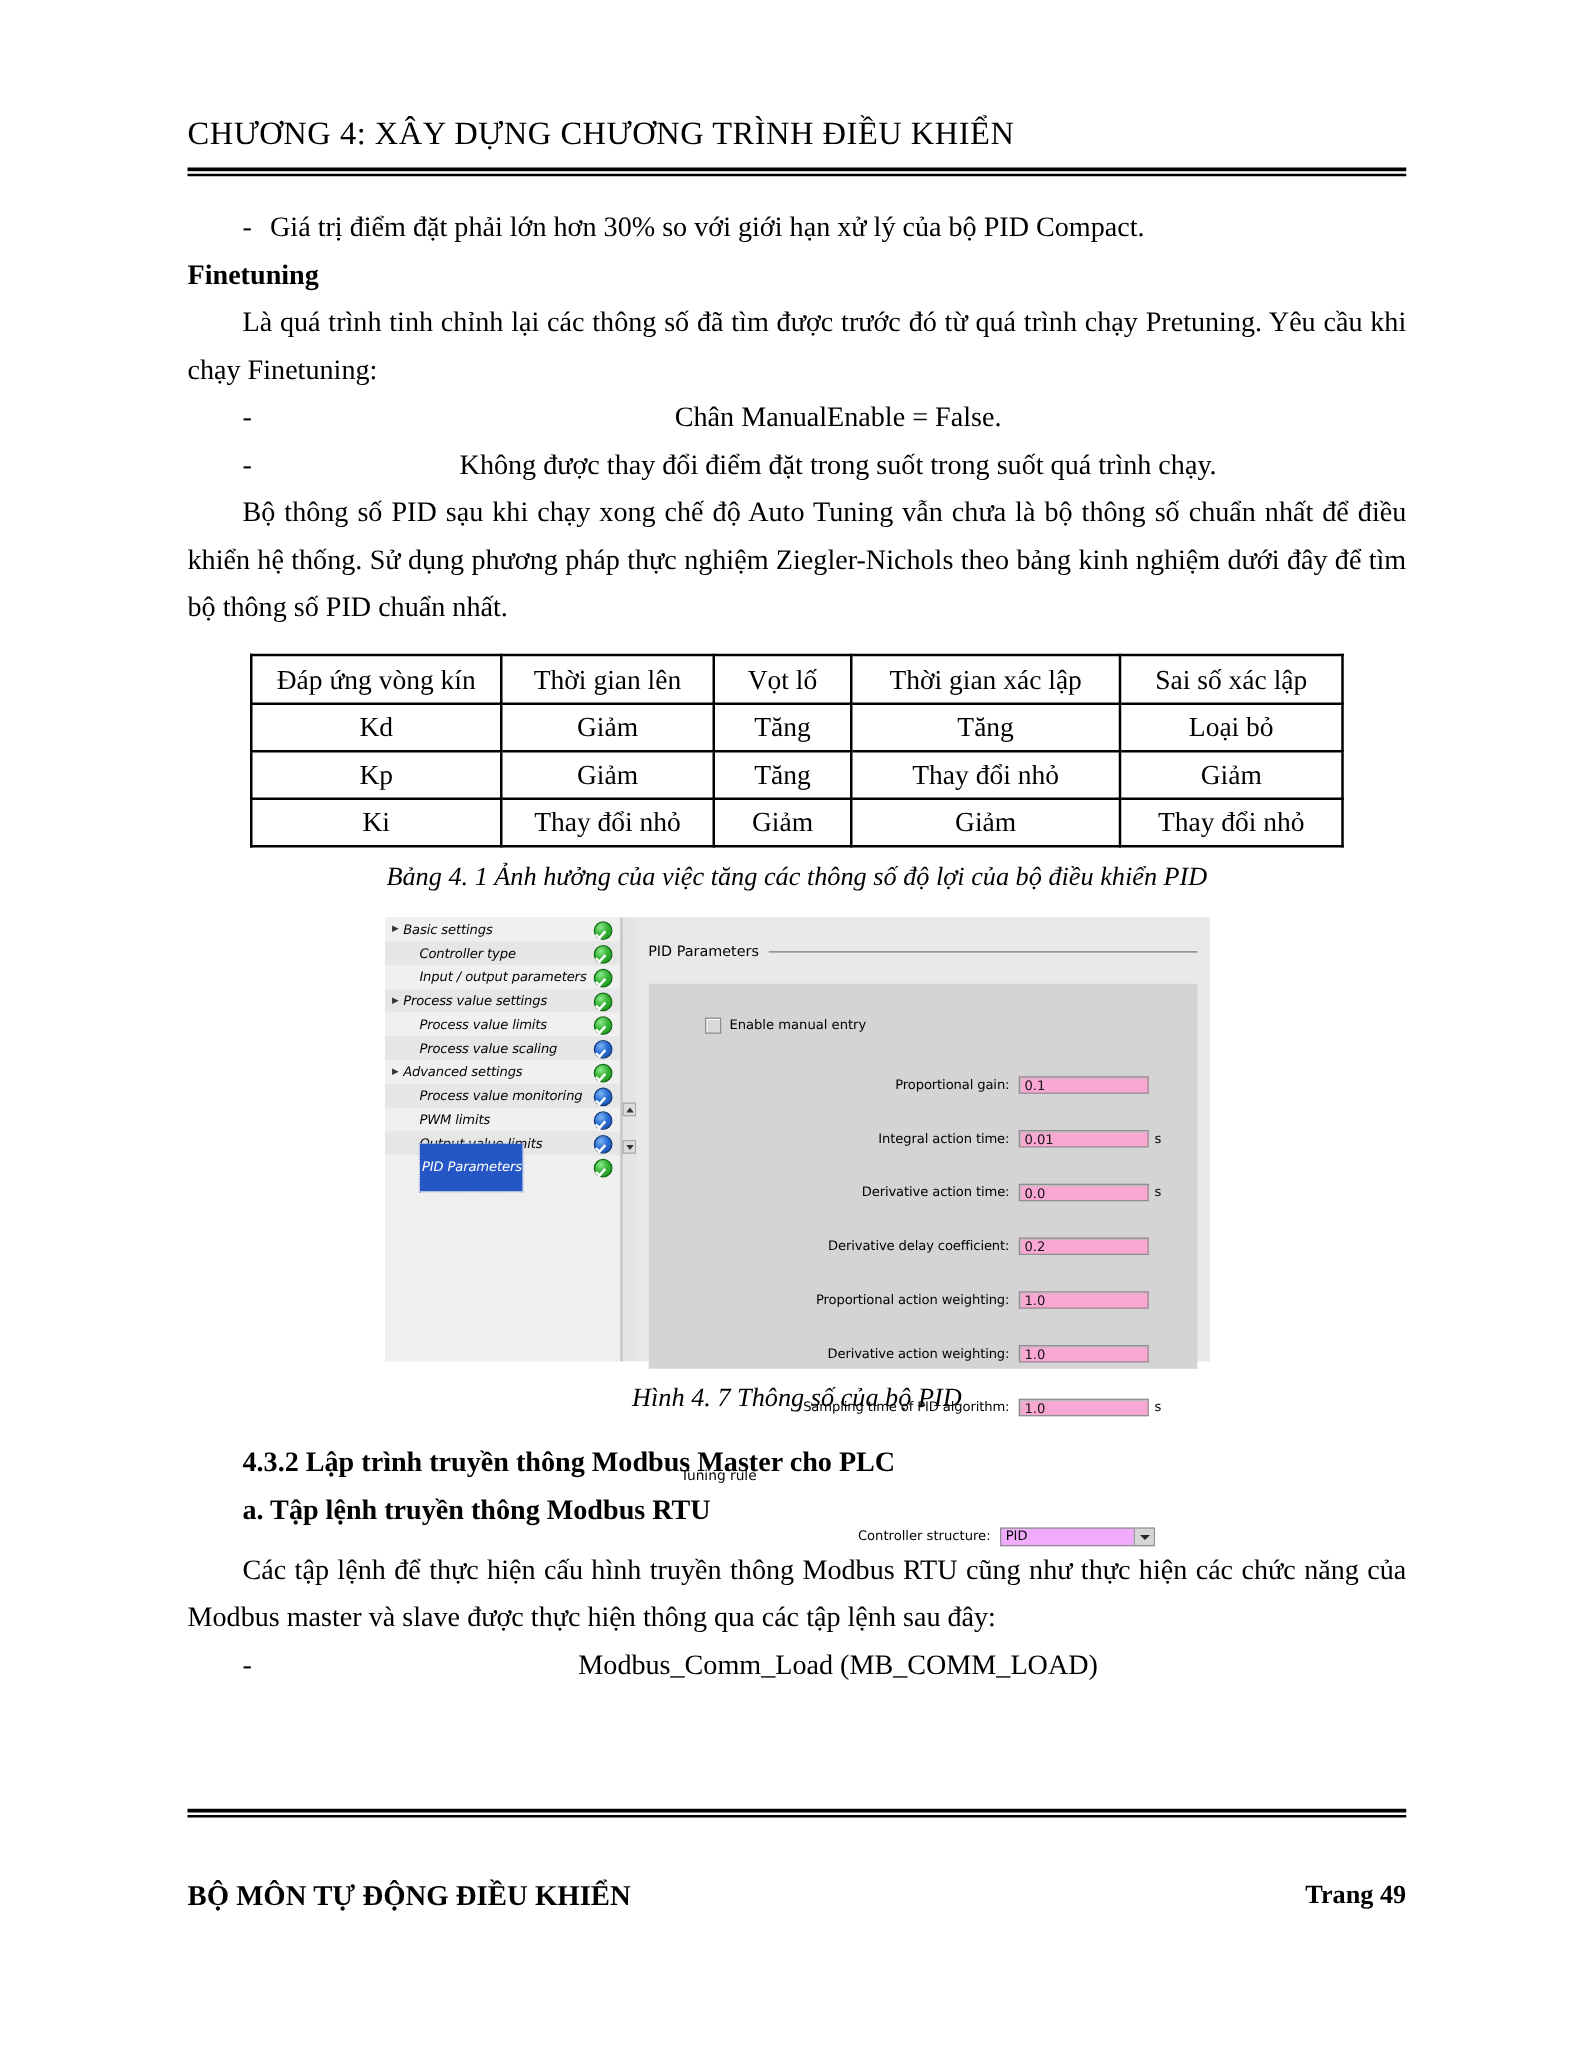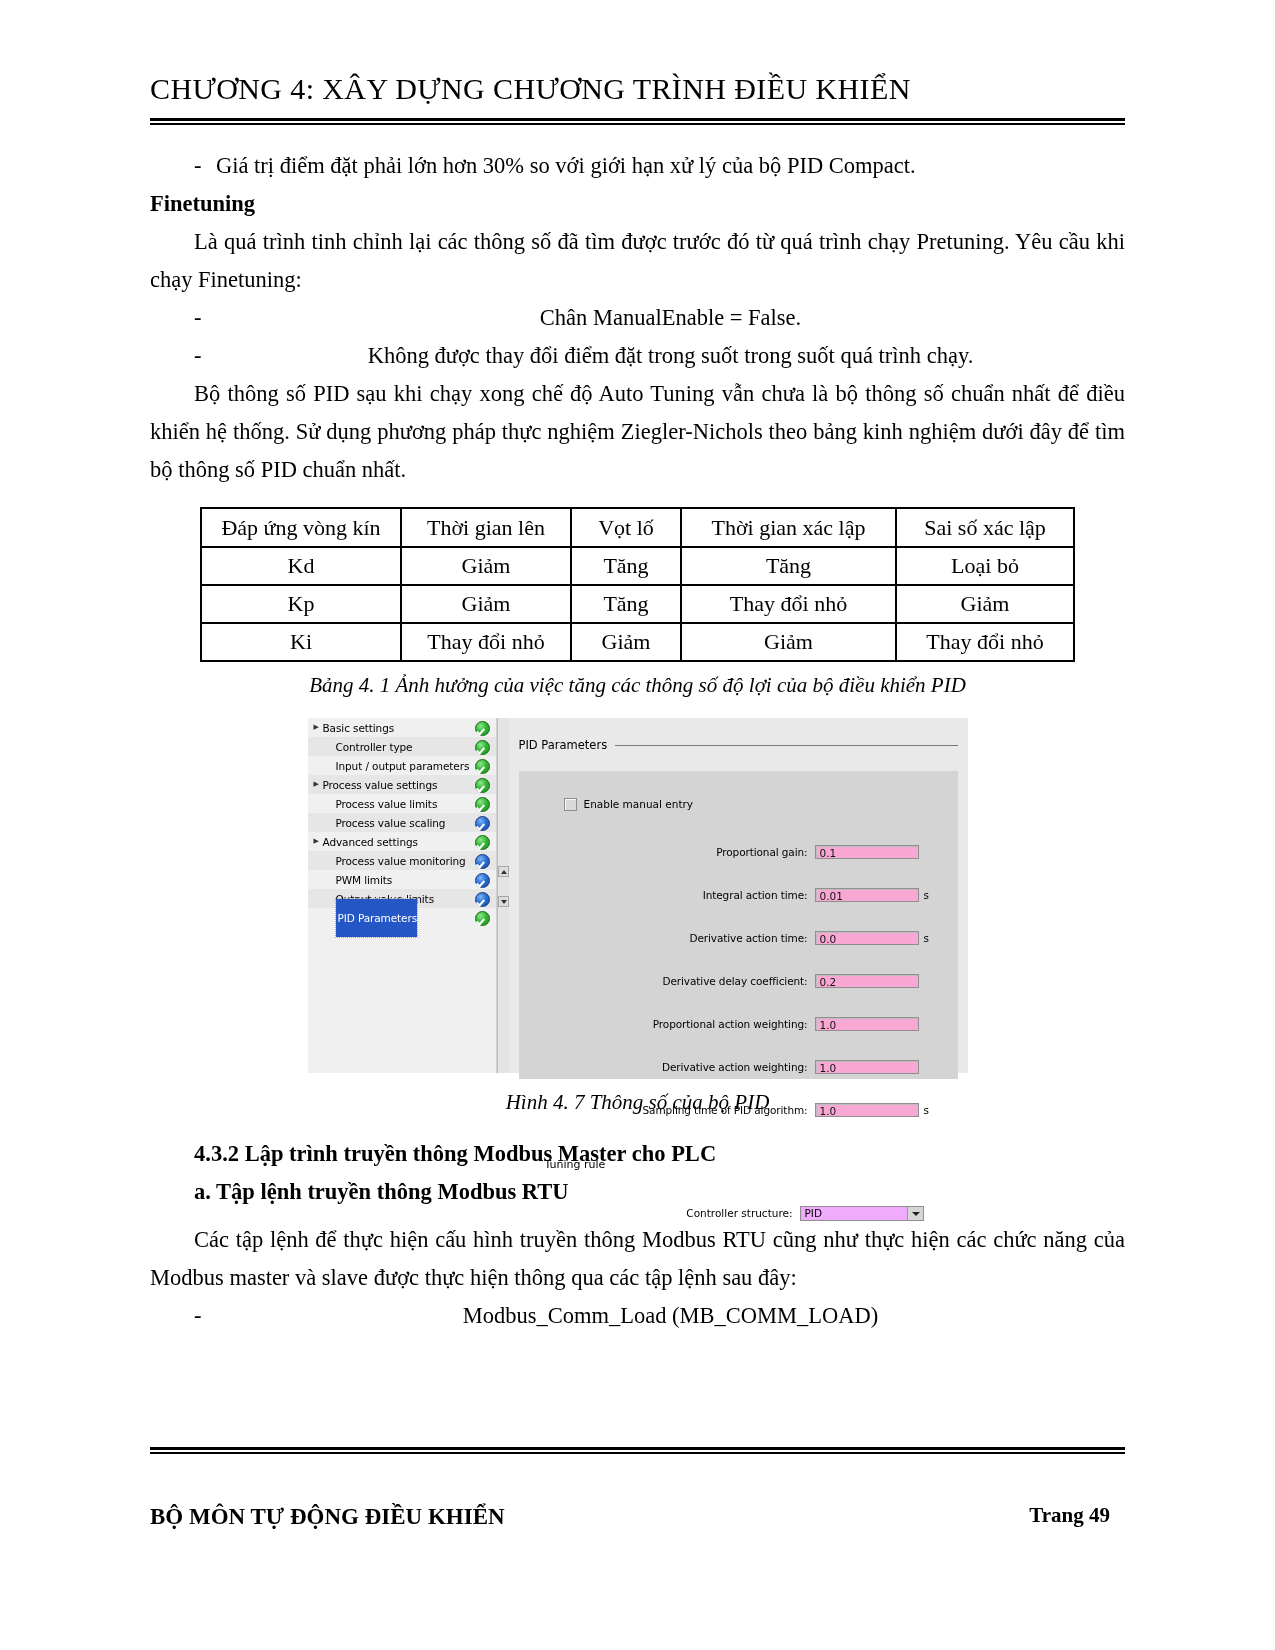--- a/index.html
+++ b/index.html
@@ -21,23 +21,24 @@
     height: 1650px;
     box-sizing: border-box;
     padding: 0 150px;
   }
 
   
   .doc-header {
     padding-top: 72px;
   }
   .doc-header .htitle {
-    font-size: 30px;
+    font-size: 26px;
     letter-spacing: 0.4px;
     white-space: nowrap;
+    margin-top: 20px;
   }
   .header-rule {
     margin-top: 12px;
     height: 7px;
     position: relative;
   }
   .header-rule .line-thick {
     position: absolute;
     left: 0; right: 0; top: 0;
     height: 3px;
@@ -151,20 +152,21 @@
   .tree-item .arrow {
     width: 9px;
     font-size: 7px;
     color: #333;
     line-height: 1;
   }
   .tree-item .lbl {
     padding-left: 0px;
     font-size: 10.5px;
     letter-spacing: -0.1px;
+    font-style: italic;
   }
   .tree-item.child .lbl { padding-left: 22px; }
   .tree-item.selected .lbl {
     background: #2457c5;
     color: #fff;
     outline: 1px dotted #99aadd;
     padding-left: 2px;
     margin-left: 22px;
   }
   .tree-item .chk {
@@ -363,21 +365,21 @@
   }
   .footer-rule .line-thin {
     position: absolute;
     left: 0; right: 0; top: 5px;
     height: 2px;
     background: #000;
   }
   .footer {
     position: absolute;
     left: 150px;
-    right: 165px;
+    right: 150px;
     bottom: 120px;
     display: flex;
     justify-content: space-between;
     align-items: flex-end;
     font-weight: bold;
     text-align: right;
   }
   .footer .fleft { font-size: 23px; }
   .footer .fright { font-size: 21px; padding-bottom: 2px; }
 </style>

